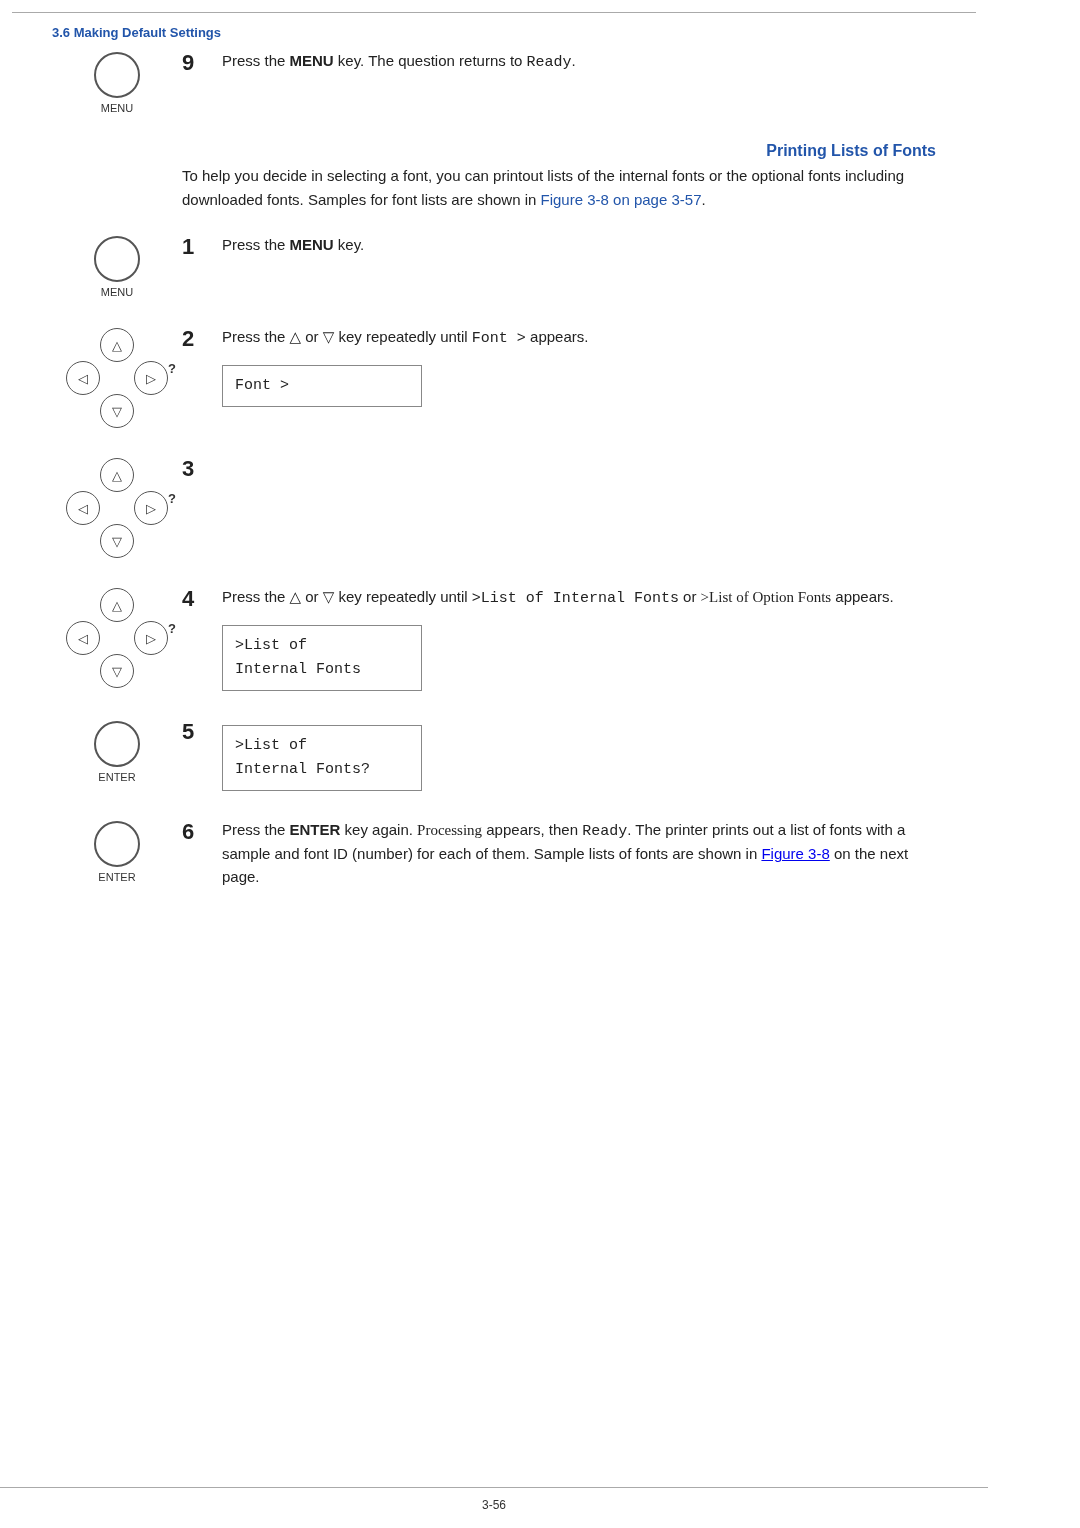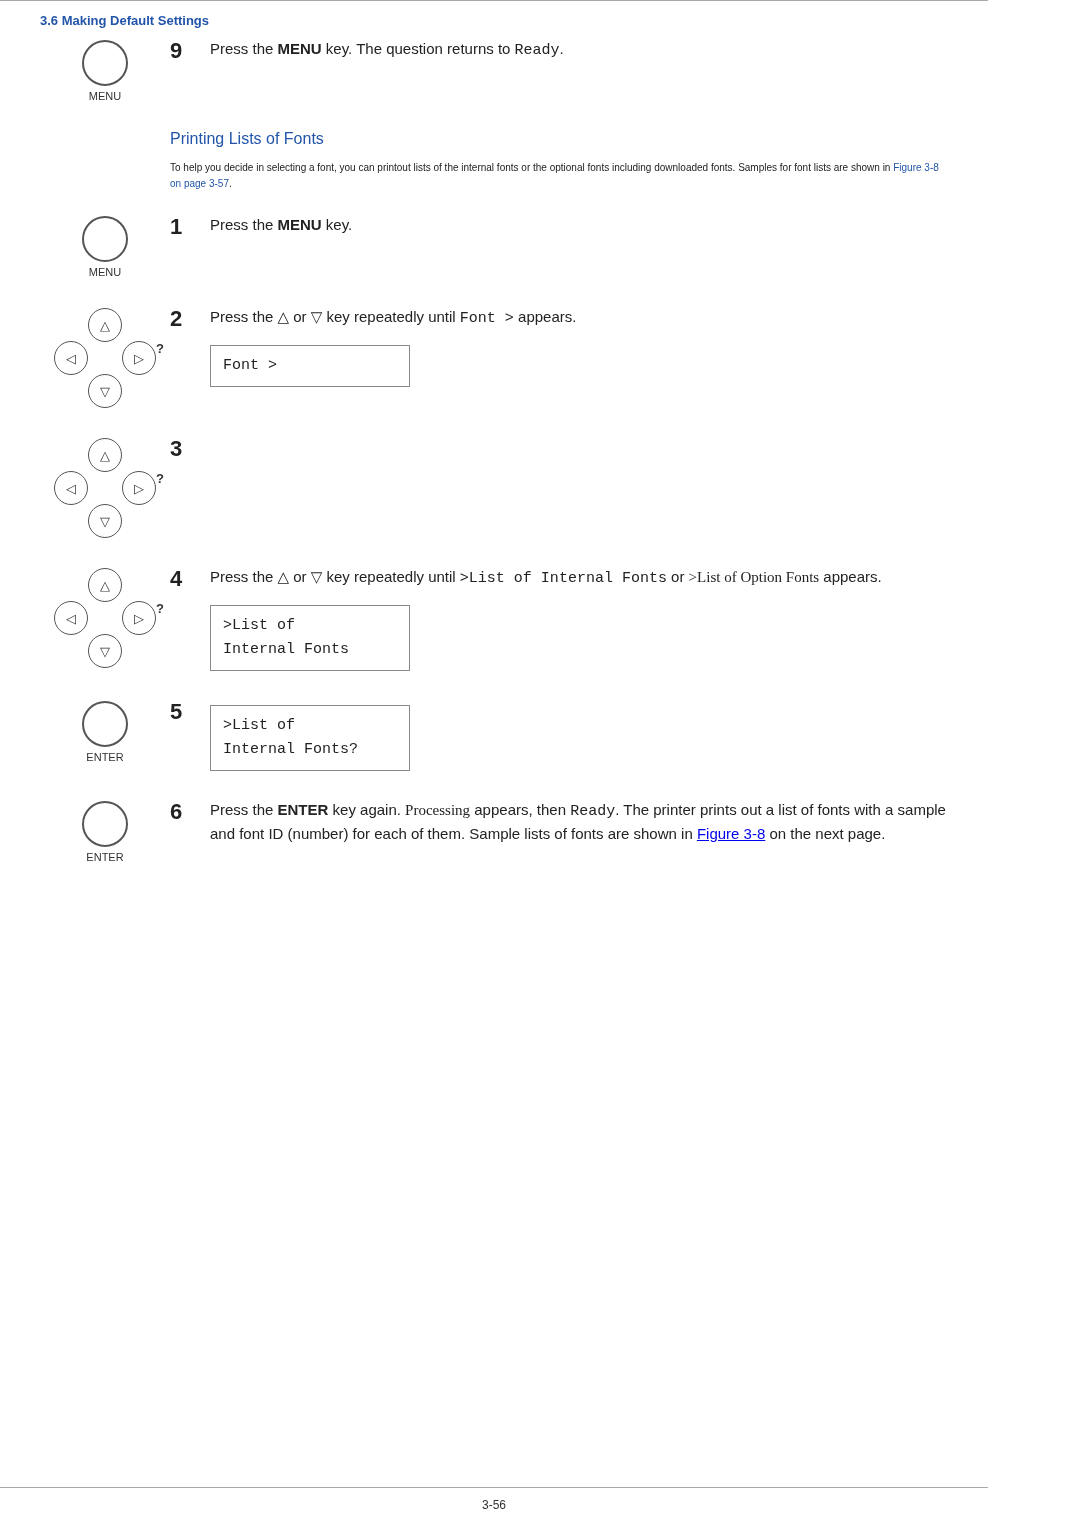--- a/index.html
+++ b/index.html
@@ -9,21 +9,21 @@
       background: #fff;
       font-family: Arial, sans-serif;
       font-size: 15px;
       color: #222;
       position: relative;
     }
 
     .page-container {
       width: 988px;
       min-height: 1528px;
-      padding: 0;
+      padding: 12px;
       position: relative;
     }
 
     .top-rule {
       width: 100%;
       border-top: 1px solid #aaa;
       margin-bottom: 6px;
     }
 
     .section-header {
@@ -82,28 +82,29 @@
       font-size: 15px;
       padding: 8px 12px;
       display: inline-block;
       min-width: 200px;
       line-height: 1.6;
       margin-top: 6px;
     }
 
     .section-title {
       font-size: 16px;
-      font-weight: normal;
+      font-weight: bold;
       color: #2255aa;
-      margin-bottom: 12px;
+      margin-bottom: 4px;
       margin-top: 10px;
+      text-align: right;
     }
 
     .intro-text {
-      font-size: 10px;
+      font-size: 15px;
       line-height: 1.6;
       margin-bottom: 22px;
     }
 
     .intro-text a {
       color: #2255aa;
       text-decoration: none;
     }
 
     

